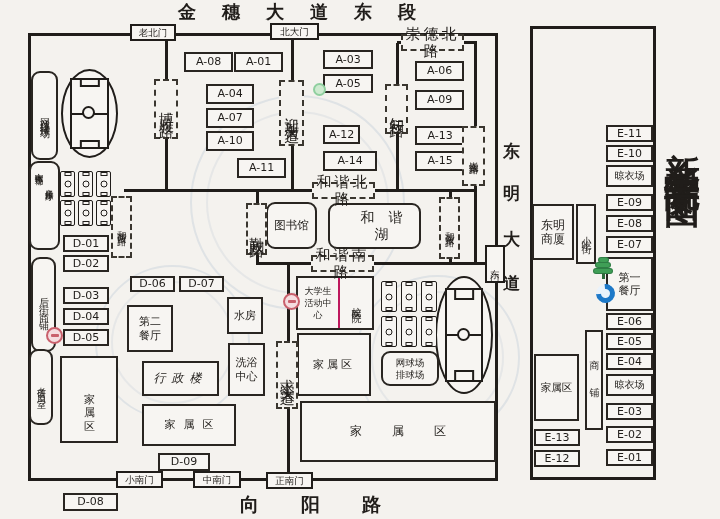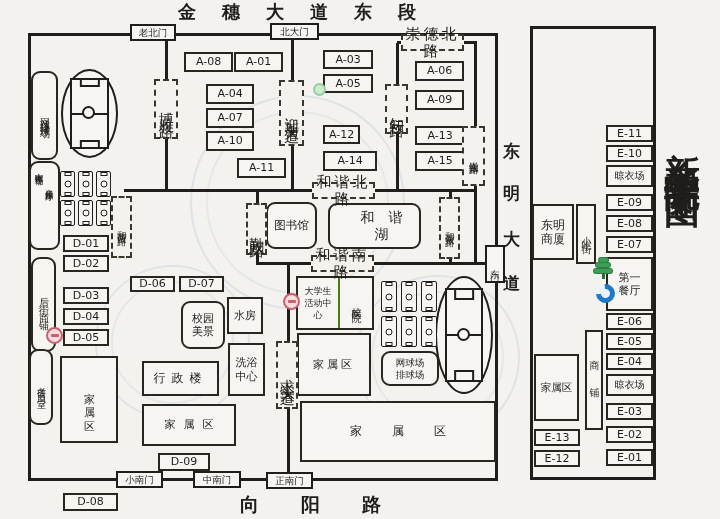--- a/index.html
+++ b/index.html
@@ -174,29 +174,29 @@
       </div>
     <div class="court">
         <i class="hp t"></i>
         <i class="bl"></i>
         <i class="hp b"></i>
       </div>
   </div>
 
   <div class="abs bx rd cn" style="left:266px;top:202px;width:51px;height:47px;font-size:11.5px;">图书馆</div>
   <div class="abs bx rd cn" style="left:328px;top:203px;width:93px;height:46px;font-size:14px;letter-spacing:14px;padding-left:28px;">和谐湖</div>
-  <div class="abs bx rd cn" style="left:181px;top:301px;width:44px;height:48px;padding:0 7px;">校园美景</div>
+  <div class="abs bx cn" style="left:127px;top:305px;width:46px;height:47px;padding:0 7px;">第二餐厅</div>
   <div class="abs bx cn" style="left:227px;top:297px;width:36px;height:37px;">水房</div>
   <div class="abs bx cn" style="left:228px;top:343px;width:37px;height:53px;padding:0 5px;">洗浴中心</div>
-  <div class="abs bx cn" style="left:142px;top:361px;width:77px;height:35px;font-size:12px;letter-spacing:6px;padding-left:0;">行政楼</div>
+  <div class="abs bx cn" style="left:142px;top:361px;width:77px;height:35px;font-size:12px;letter-spacing:6px;padding-left:0;font-style:italic;">行政楼</div>
   <div class="abs bx vt cn" style="left:60px;top:356px;width:58px;height:87px;letter-spacing:14px;padding-top:10px;">家属区</div>
   <div class="abs bx cn" style="left:142px;top:404px;width:94px;height:42px;letter-spacing:8px;padding-left:8px;">家属区</div>
 
   <div class="abs bx" style="left:296px;top:276px;width:78px;height:54px;padding:0;align-items:stretch;">
-    <div class="cn" style="flex:1;border-right:2px solid #4d7c0f;display:flex;align-items:center;justify-content:center;font-size:9px;padding:0 6px;line-height:1.35;">大学生活动中心</div>
+    <div class="cn" style="flex:1;border-right:2px solid #be185d;display:flex;align-items:center;justify-content:center;font-size:9px;padding:0 6px;line-height:1.35;">大学生活动中心</div>
     <div class="vt cn" style="width:32px;display:flex;align-items:center;justify-content:center;font-size:10px;letter-spacing:3px;">校医院</div>
   </div>
   <div class="abs bx cn" style="left:297px;top:333px;width:74px;height:63px;letter-spacing:3px;">家属区</div>
 
   <div class="abs courts lg" style="left:381px;top:281px;width:57px;">
     <div class="court">
         <i class="hp t"></i>
         <i class="bl"></i>
         <i class="hp b"></i>
       </div>

